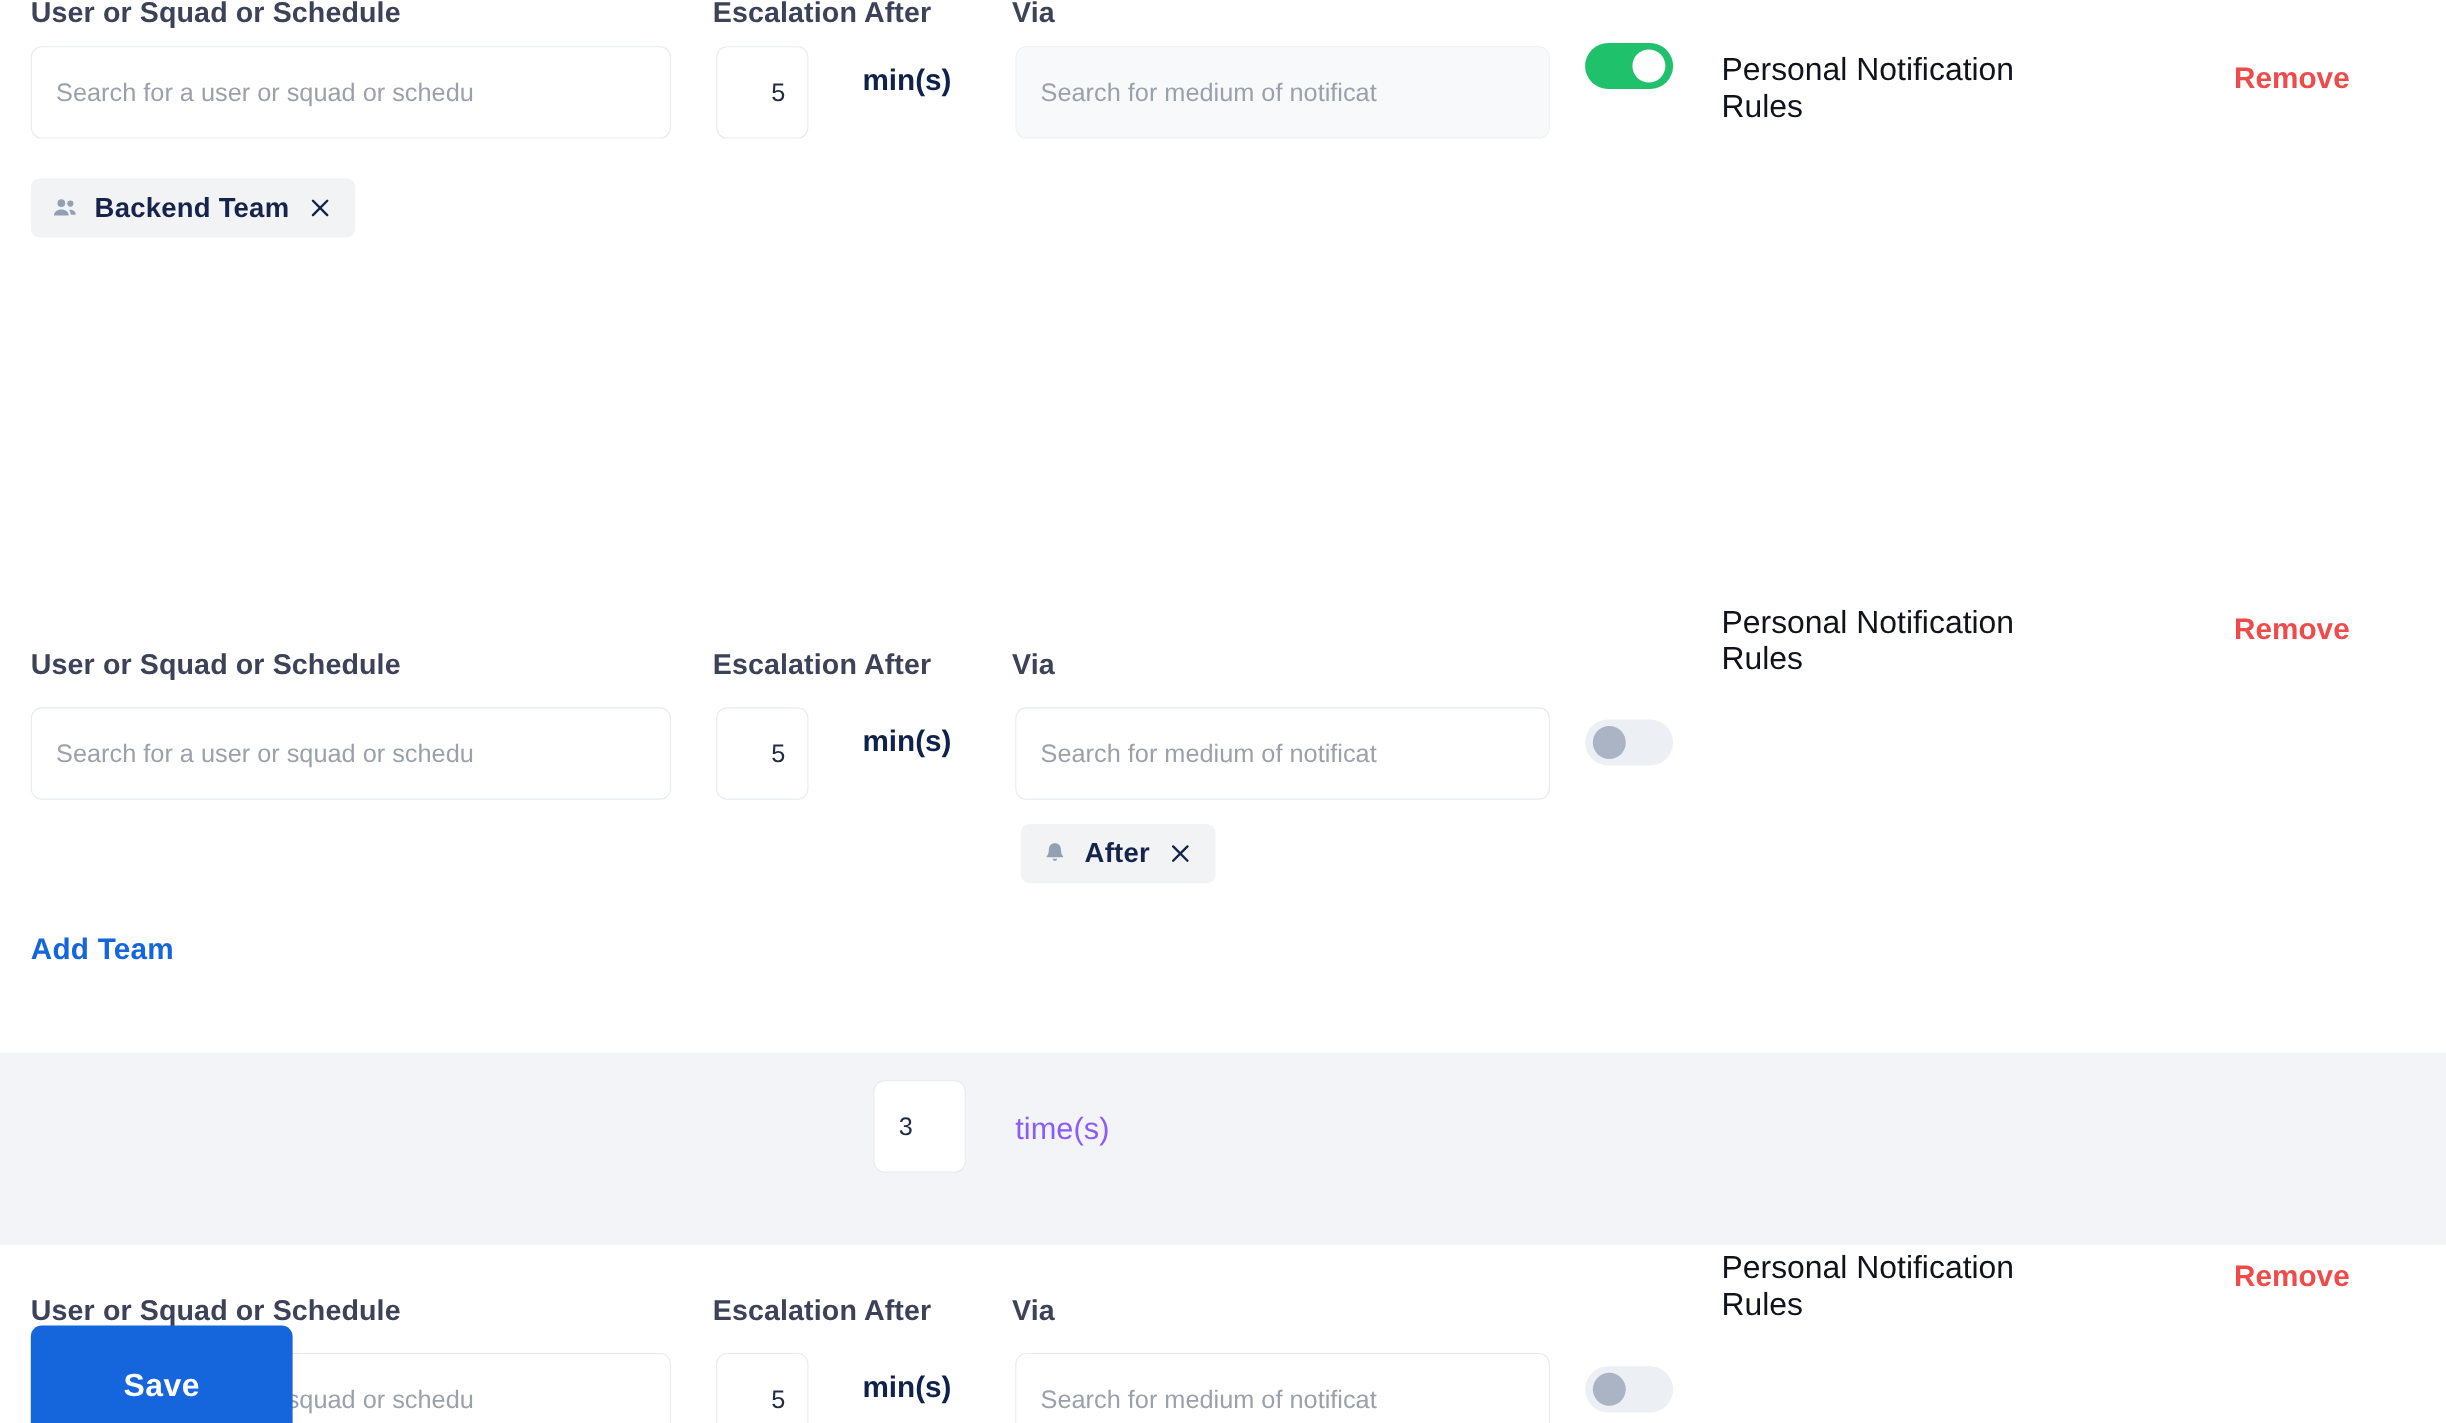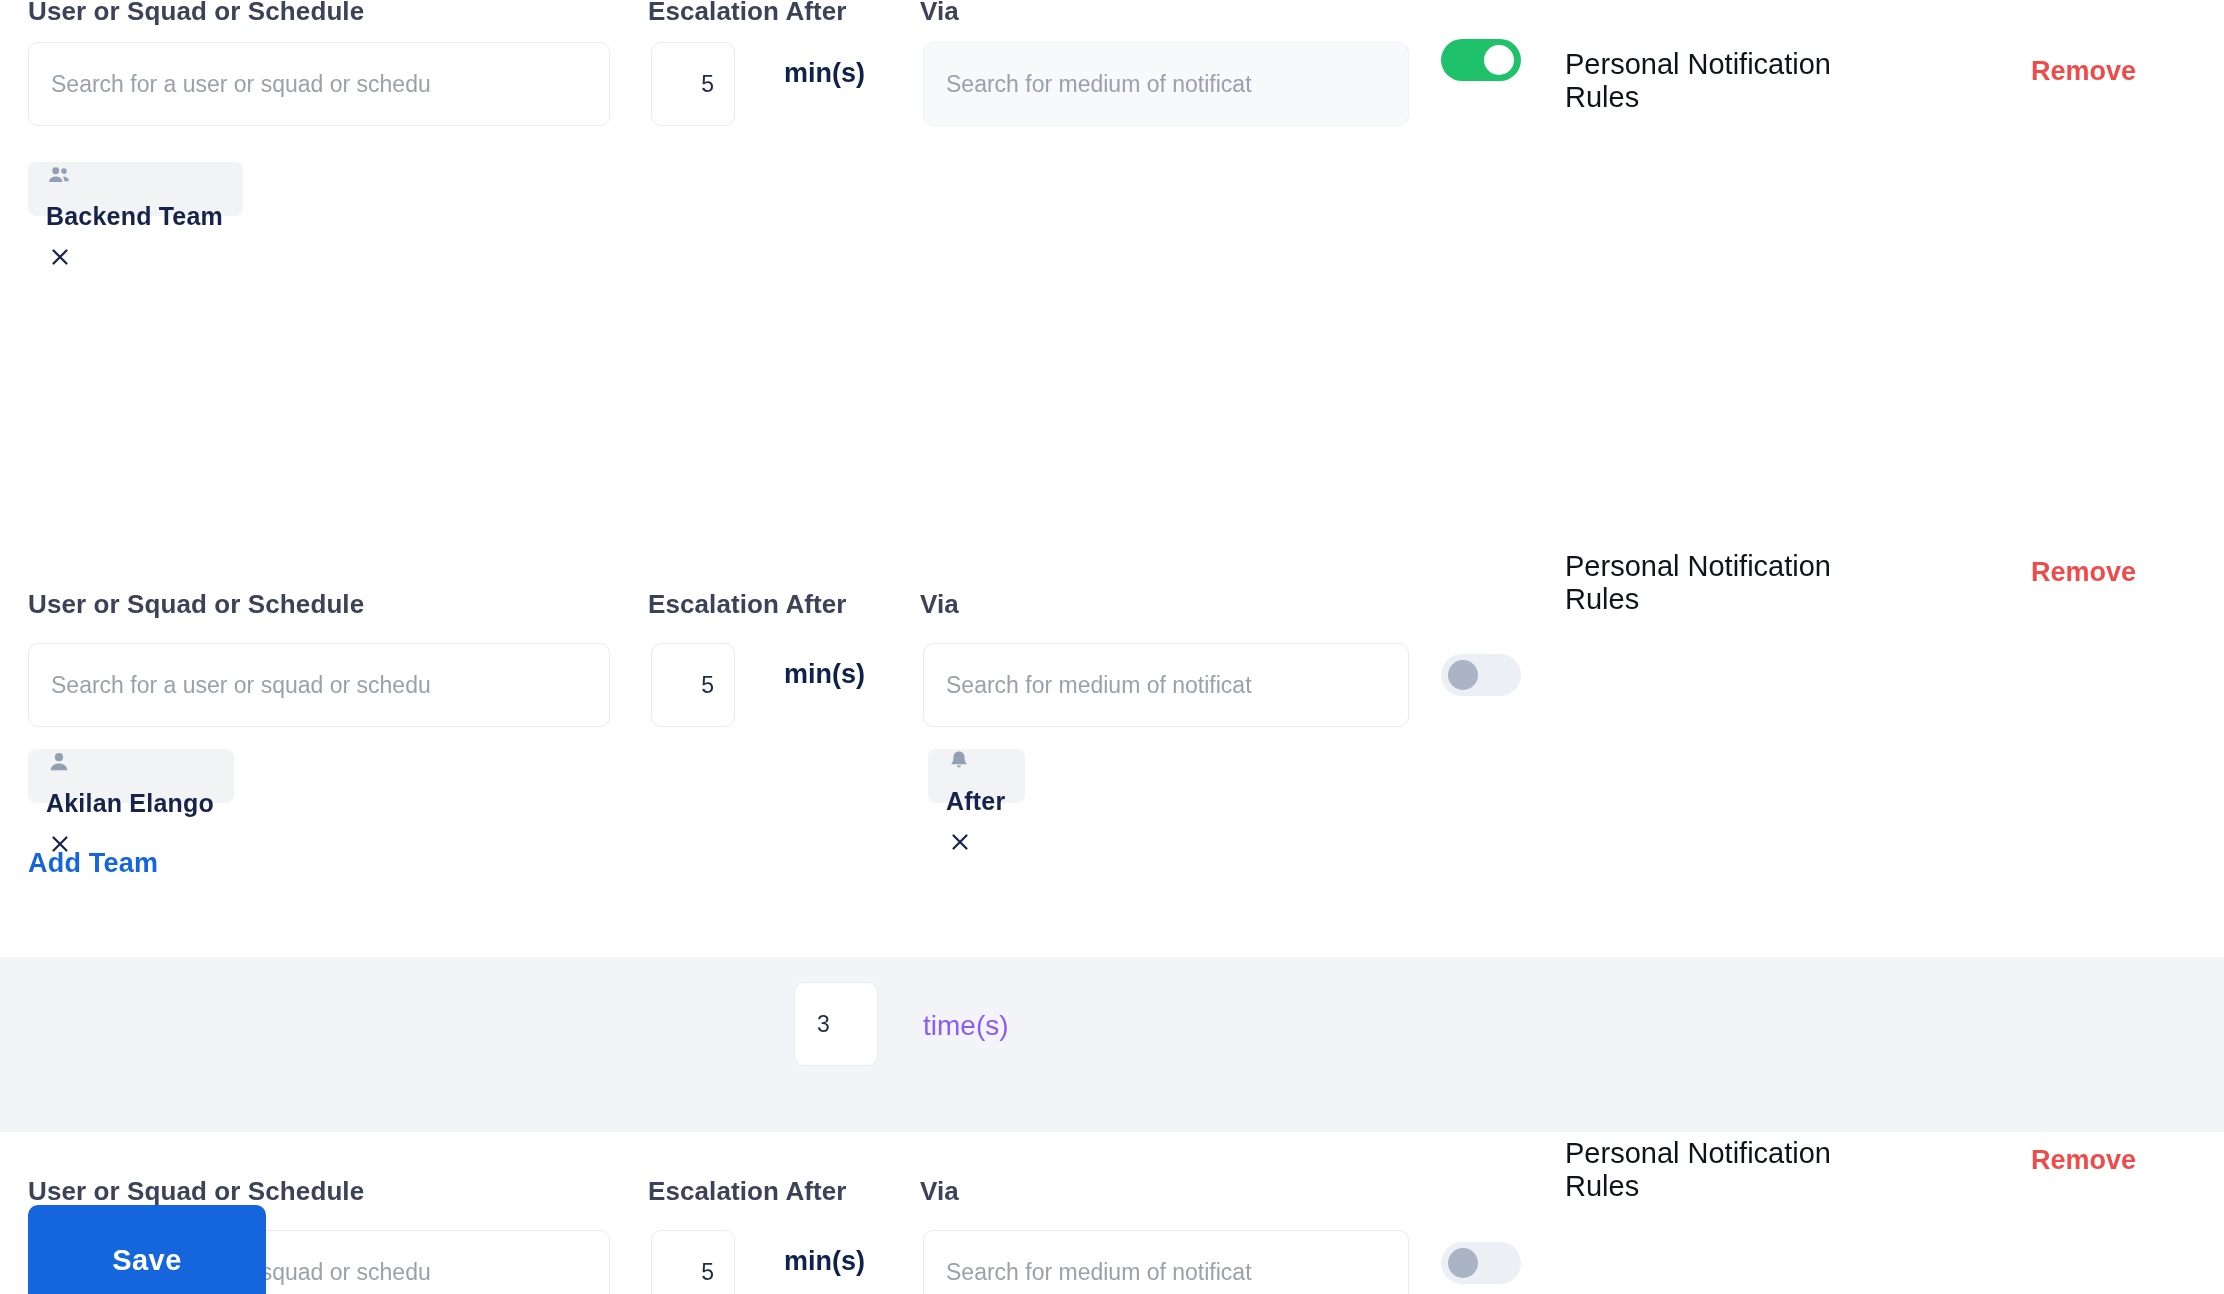--- a/index.html
+++ b/index.html
@@ -88,27 +88,27 @@
     font-size: 27px;
     font-weight: bold;
     color: #0f2249;
     white-space: nowrap;
   }
 
   
   .chip {
     position: absolute;
     display: inline-flex;
+    align-items: center;
     gap: 14px;
     height: 54px;
     padding: 0 20px 0 18px;
     background: #f1f3f5;
     border-radius: 8px;
     white-space: nowrap;
-    flex-direction: column;
   }
   .chip .chip-label {
     font-size: 25px;
     font-weight: bold;
     color: #16234a;
     letter-spacing: 0.2px;
   }
   .chip .chip-icon {
     display: inline-flex;
     width: 26px;
@@ -280,34 +280,20 @@
     <div class="rule-row" style="top:0;">
       <div class="field-label lbl-user" style="top:295px;">User or Squad or Schedule</div>
       <div class="field-label lbl-esc" style="top:295px;">Escalation After</div>
       <div class="field-label lbl-via" style="top:295px;">Via</div>
 
       <input class="txt-input input-user" style="top: 349px;" placeholder="Search for a user or squad or schedu">
       <input class="txt-input input-num" style="top: 349px;" value="5">
       <div class="unit-label" style="top:365px;">min(s)</div>
       <input class="txt-input input-via" style="top: 349px;" placeholder="Search for medium of notificat">
 
-      <div class="chip chip-user" style="top:455px;">
-        <span class="chip-icon">
-          <svg width="26" height="26" viewBox="0 0 24 24" fill="currentColor">
-              <circle cx="12" cy="7.6" r="3.8"></circle>
-              <path d="M4.4 19.6c0-3.9 3.4-6.2 7.6-6.2s7.6 2.3 7.6 6.2z"></path>
-            </svg>
-        </span>
-        <span class="chip-label">Akilan Elango</span>
-        <span class="chip-x">
-          <svg width="24" height="24" viewBox="0 0 24 24" fill="none" stroke="currentColor" stroke-width="2.2" stroke-linecap="round">
-              <path d="M5.5 5.5 L18.5 18.5 M18.5 5.5 L5.5 18.5"></path>
-            </svg>
-        </span>
-      </div>
 
       <div class="chip chip-via" style="top:455px;">
         <span class="chip-icon">
           <svg width="24" height="24" viewBox="0 0 24 24" fill="currentColor">
               <path d="M12 2.6c-3.3 0-5.5 2.4-5.5 5.6 0 4.1-1.3 5.3-1.9 6.1-.3.4 0 1 .5 1h13.8c.5 0 .8-.6.5-1-.6-.8-1.9-2-1.9-6.1 0-3.2-2.2-5.6-5.5-5.6z"></path>
               <path d="M10 16.6h4c0 1.2-.9 2-2 2s-2-.8-2-2z"></path>
             </svg>
         </span>
         <span class="chip-label">After</span>
         <span class="chip-x">

